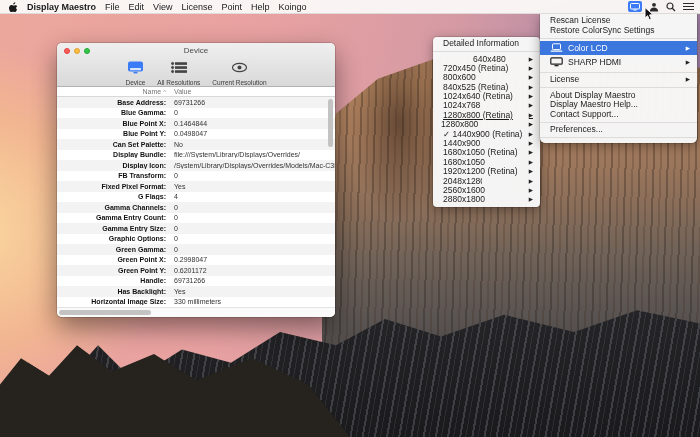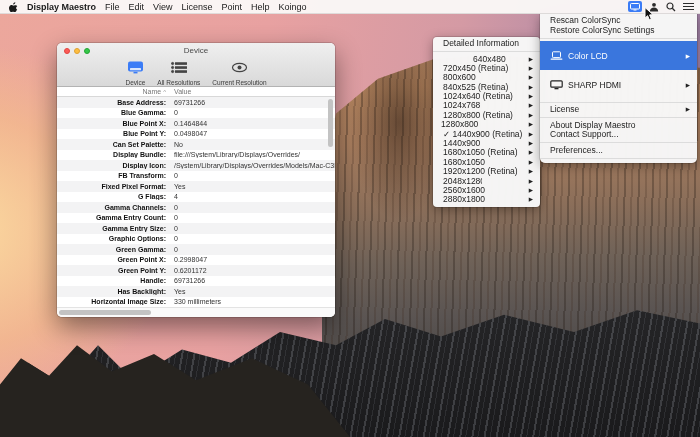--- a/index.html
+++ b/index.html
@@ -71,21 +71,21 @@
   
   .menu { position:absolute; background:rgba(247,247,247,0.98);
     box-shadow:0 3px 12px rgba(0,0,0,0.35), 0 0 0 1px rgba(0,0,0,0.12);
     font-size:8.5px; color:#1c1c1c; z-index:30; padding:2px 0; }
   .tray-menu { left:540px; top:14px; width:157px; border-radius:0 0 5px 5px; }
   .res-menu { left:433px; top:37px; width:107px; border-radius:4px; z-index:25; }
   .m-item { height:9.5px; line-height:9.5px; padding:0 7px 0 10px; display:flex; align-items:center; white-space:nowrap; }
   .m-item .lbl { flex:1; overflow:hidden; }
   .m-item .arrow { font-size:5.5px; color:#222; margin-left:4px; }
   .m-sep { height:1px; background:#dcdcdc; margin:2.5px 0; }
-  .m-device { height:29px; line-height:14px;justify-content:space-between; }
+  .m-device { height:14px; line-height:14px;justify-content:space-between; }
   .m-device .dev-ic { width:14px; height:10px; margin-right:4px; display:inline-flex; align-items:center; }
   .m-sel { background:#3a76dd; color:#fff; }
   .m-sel .arrow { color:#fff; }
   .res-head { height:9.5px; line-height:9.5px; padding:0 7px 0 10px; }
 
   
   .cursor { position:absolute; left:644px; top:7px; z-index:60; pointer-events:none; }
 </style>
 </head>
 <body>
@@ -305,21 +305,21 @@
           <span class="arrow">▶</span>
         </div>
         <div class="m-item res-item" style="height: 9.4px; line-height: 9.4px;">
           <span class="lbl">1024x640 (Retina)</span>
           <span class="arrow">▶</span>
         </div>
         <div class="m-item res-item" style="height: 9.4px; line-height: 9.4px;">
           <span class="lbl">1024x768</span>
           <span class="arrow">▶</span>
         </div>
-        <div class="m-item res-item" style="height: 9.4px; line-height: 9.4px;">
+        <div class="m-item res-item" style="height: 9.4px; line-height: 9.4px; text-decoration: underline;">
           <span class="lbl">1280x800 (Retina)</span>
           <span class="arrow">▶</span>
         </div>
         <div class="m-item res-item" style="height: 9.4px; line-height: 9.4px; padding-left: 8px;">
           <span class="lbl">1280x800</span>
           <span class="arrow">▶</span>
         </div>
         <div class="m-item res-item" style="height: 9.4px; line-height: 9.4px;">
           <span class="lbl">✓ 1440x900 (Retina)</span>
           <span class="arrow">▶</span>
@@ -351,21 +351,21 @@
         <div class="m-item res-item" style="height: 9.4px; line-height: 9.4px;">
           <span class="lbl">2880x1800</span>
           <span class="arrow">▶</span>
         </div>
       </div>
   </div>
 
   <div class="menu tray-menu">
     <div>
         <div class="m-item">
-          <span class="lbl">Rescan ColorSync</span>
+          <span class="lbl">Rescan License</span>
         </div>
         <div class="m-item">
           <span class="lbl">Restore ColorSync Settings</span>
         </div>
         <div class="m-sep"></div>
         <div class="m-item m-device m-sel">
           <span class="dev-ic">
             <svg width="13" height="10" viewBox="0 0 13 10">
               <rect x="2.5" y="0.8" width="8" height="5.8" rx="0.8" fill="none" stroke="#fff" stroke-width="1"></rect>
               <rect x="0.5" y="7.4" width="12" height="1.4" rx="0.7" fill="#fff"></rect>
@@ -387,20 +387,23 @@
         <div class="m-sep"></div>
         <div class="m-item">
           <span class="lbl">License</span>
           <span class="arrow">▶</span>
         </div>
         <div class="m-sep"></div>
         <div class="m-item">
           <span class="lbl">About Display Maestro</span>
         </div>
         <div class="m-item">
+          <span class="lbl">Display Maestro Help...</span>
+        </div>
+        <div class="m-item">
           <span class="lbl">Contact Support...</span>
         </div>
         <div class="m-sep"></div>
         <div class="m-item">
           <span class="lbl">Preferences...</span>
         </div>
         <div class="m-sep"></div>
       </div>
   </div>
 

